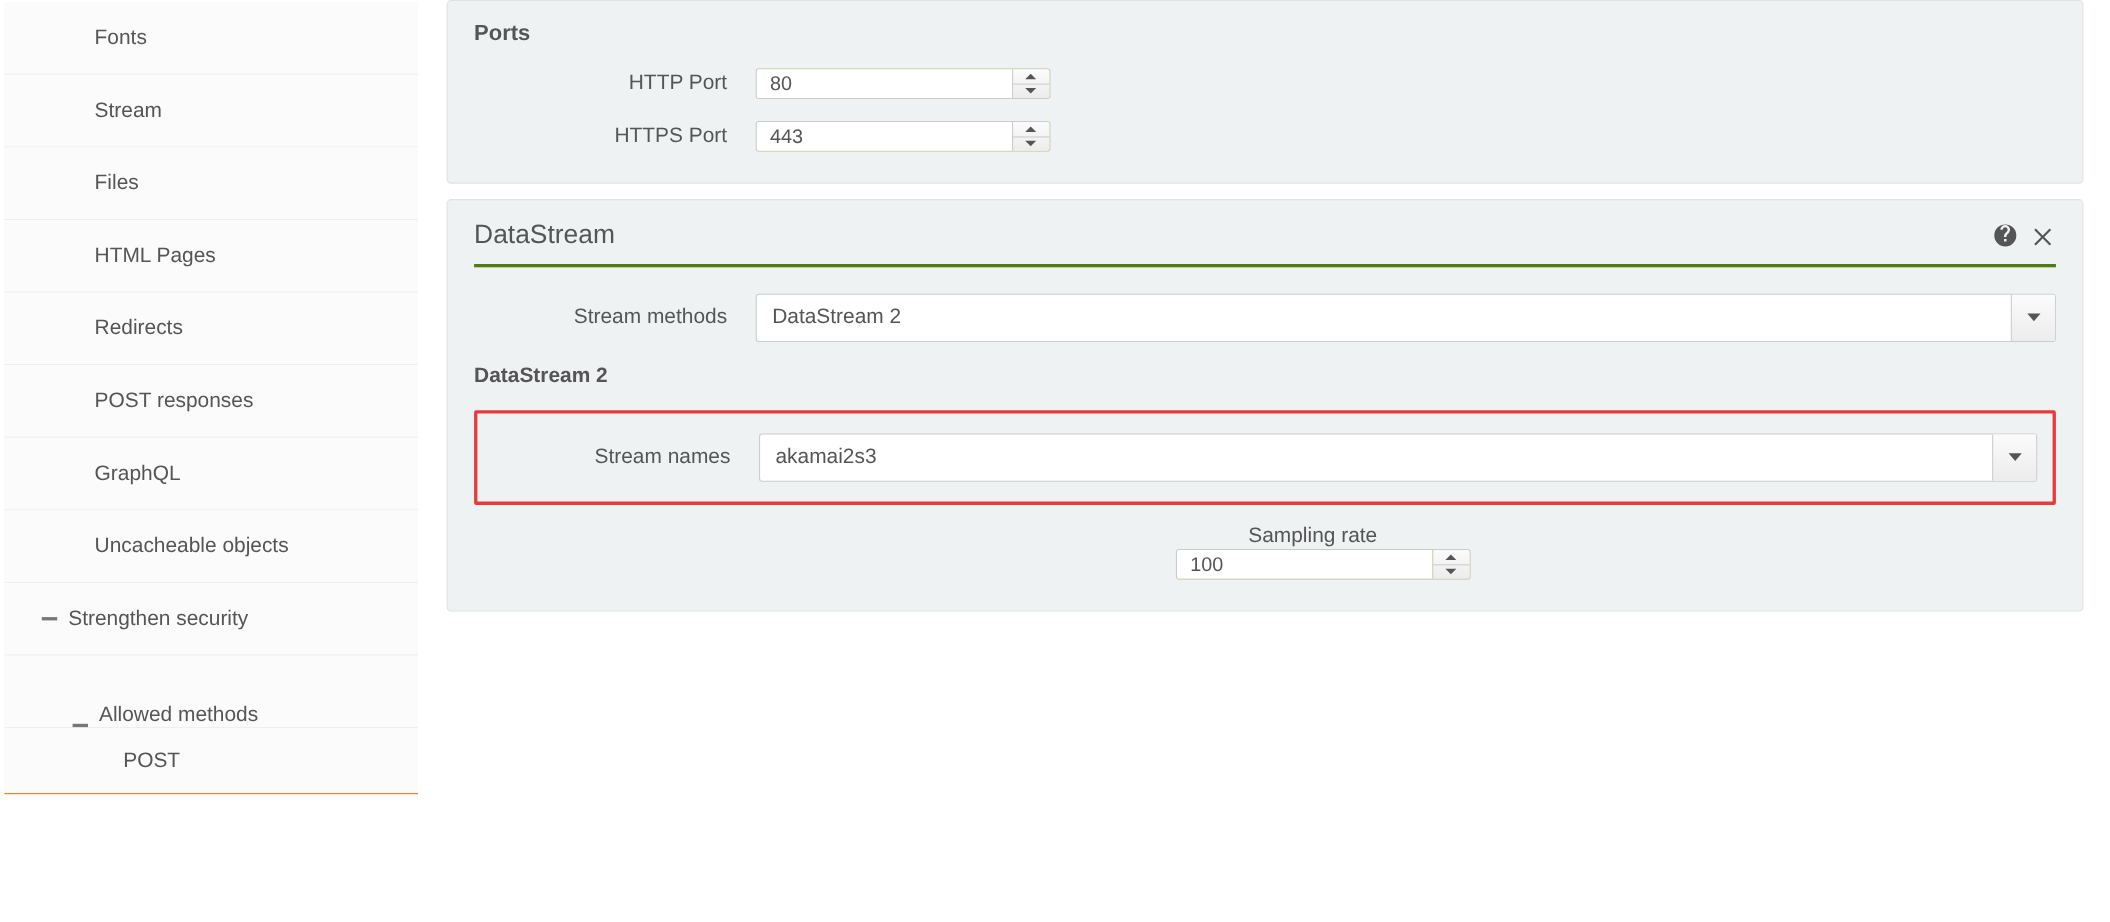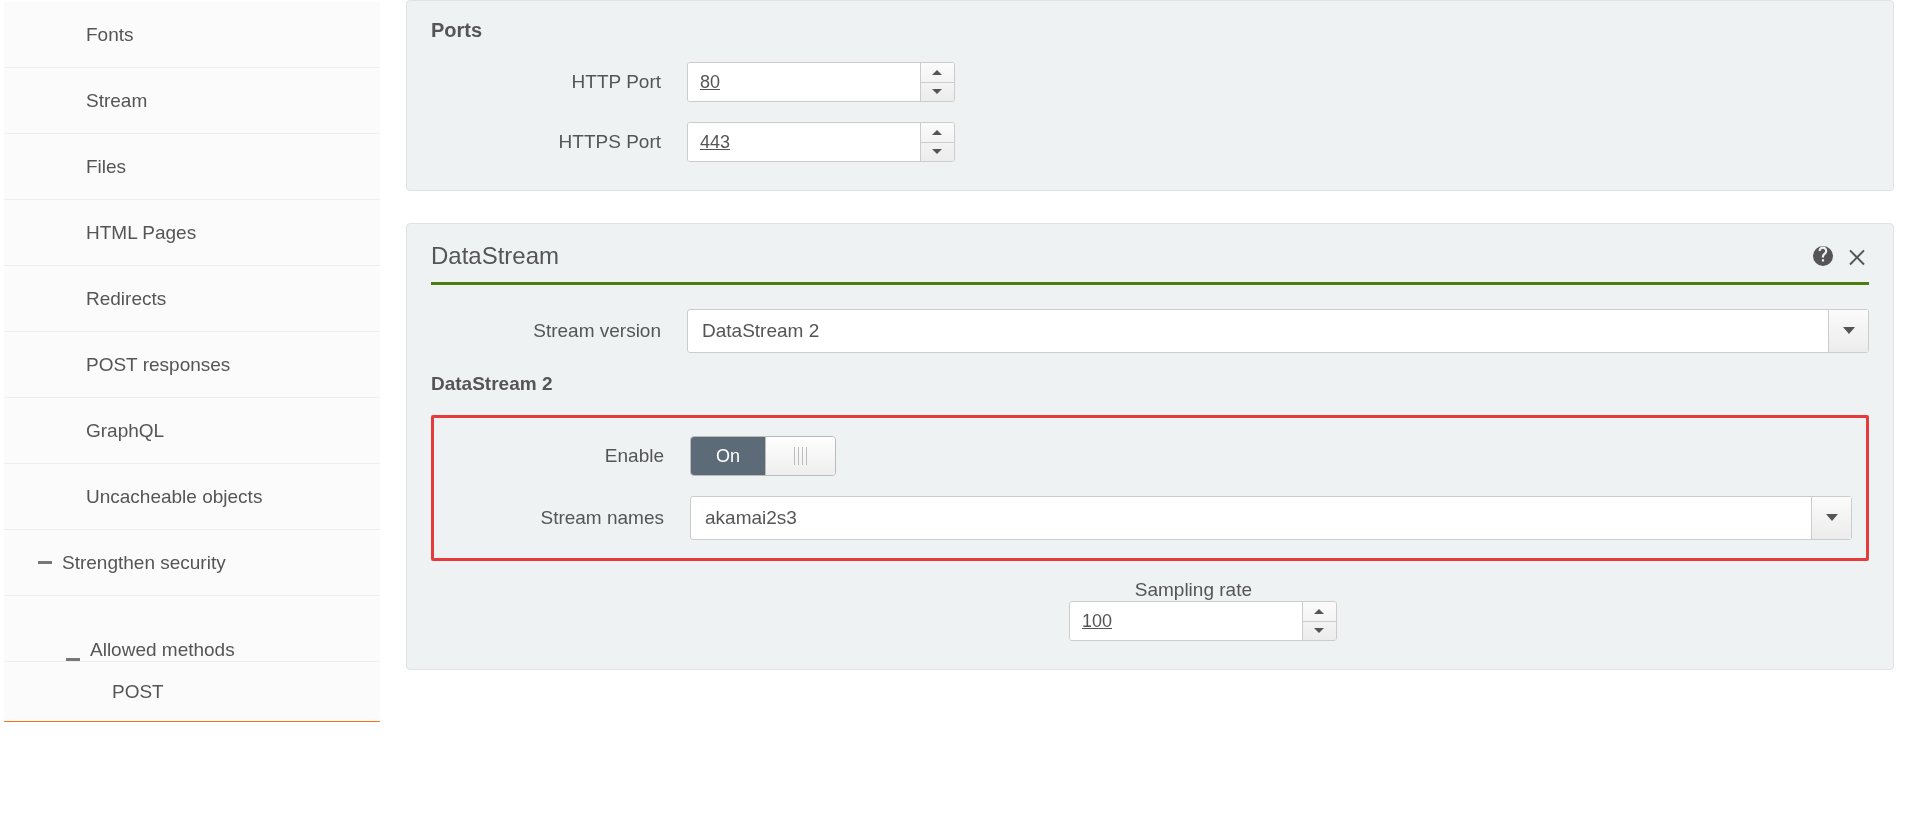--- a/index.html
+++ b/index.html
@@ -82,21 +82,21 @@
   
   .main {
     flex: 1;
     padding: 0 24px 0 26px;
   }
   .panel {
     background: #eef2f3;
     border: 1px solid #dfe3e4;
     border-radius: 4px;
     padding: 18px 24px 28px 24px;
-    margin-bottom: 32px;
+    margin-bottom: 14px;
   }
   .panel + .panel { margin-top: 0; }
   .panel-ports { margin-top: 0; }
   .panel h3 {
     font-size: 20px;
     font-weight: 700;
     color: #555;
     margin-bottom: 20px;
   }
   .panel-header {
@@ -131,24 +131,23 @@
   }
   .form-control { flex: 0 0 auto; }
   .form-control-wide { flex: 1; }
 
   
   .spinner {
     display: inline-flex;
     border: 1px solid #ccc;
     border-radius: 3px;
     background: #fef9c3;
-    height: 40px;
+    height: 28px;
     width: 268px;
     overflow: hidden;
-    text-decoration: underline;
   }
   .spinner input {
     border: none;
     outline: none;
     padding: 0 12px;
     font-size: 18px;
     color: #555;
     width: 100%;
     height: 100%;
   }
@@ -341,53 +340,37 @@
           </span>
           <span class="icon-btn">
             <svg viewBox="0 0 24 24">
                 <path d="M18.3 5.71 12 12.01l-6.3-6.3L4.29 7.12l6.3 6.3-6.3 6.3 1.41 1.41 6.3-6.3 6.3 6.3 1.41-1.41-6.3-6.3 6.3-6.3z"></path>
               </svg>
           </span>
         </div>
       </div>
 
       <div class="form-row">
-        <div class="form-label">Stream version</div>
+        <div class="form-label">Stream methods</div>
         <div class="form-control-wide">
           <div class="select">
             <span class="select-value">DataStream 2</span>
             <span class="select-caret">
               <svg viewBox="0 0 14 10">
                   <path d="M1 1 L7 8 L13 1 Z"></path>
                 </svg>
             </span>
           </div>
         </div>
       </div>
 
       <div class="section-label">DataStream 2</div>
 
       <div style="padding-left:106px;">
         <div class="highlight-box">
-          <div class="form-row">
-            <div class="form-label" style="width:150px;">Enable</div>
-            <div class="form-control">
-              <div class="toggle">
-                <div class="toggle-on">On</div>
-                <div class="toggle-handle">
-                  <div class="grip">
-                      <span></span>
-                      <span></span>
-                      <span></span>
-                      <span></span>
-                    </div>
-                </div>
-              </div>
-            </div>
-          </div>
           <div class="form-row">
             <div class="form-label" style="width:150px;">Stream names</div>
             <div class="form-control-wide">
               <div class="select">
                 <span class="select-value">akamai2s3</span>
                 <span class="select-caret">
                   <svg viewBox="0 0 14 10">
                       <path d="M1 1 L7 8 L13 1 Z"></path>
                     </svg>
                 </span>

